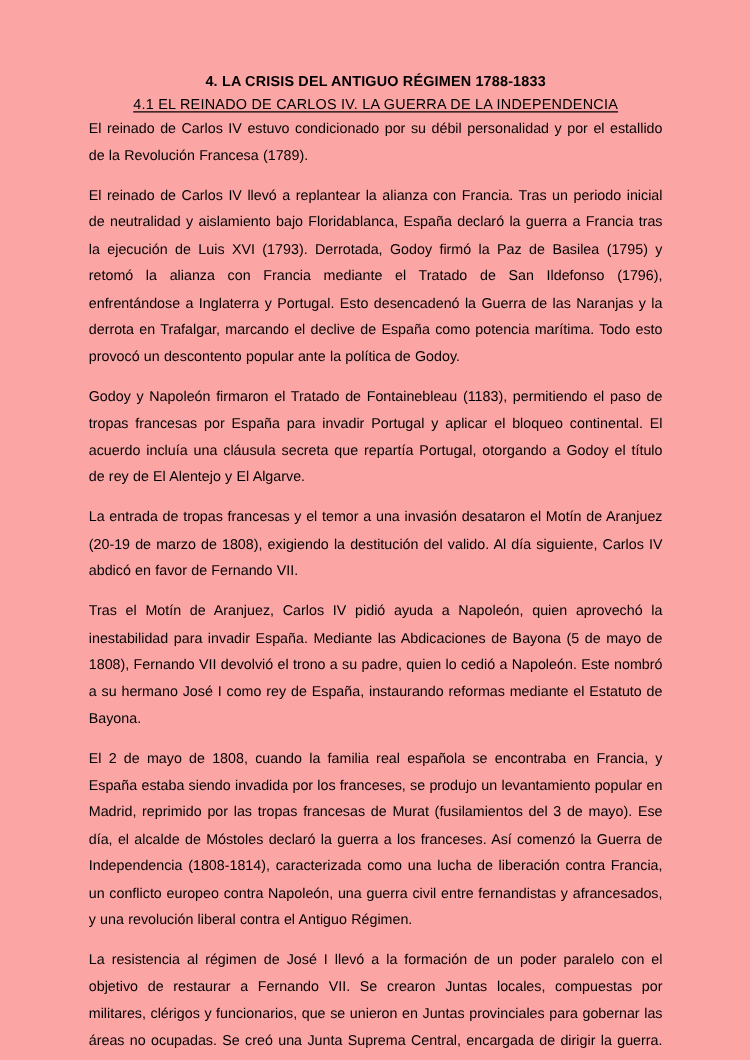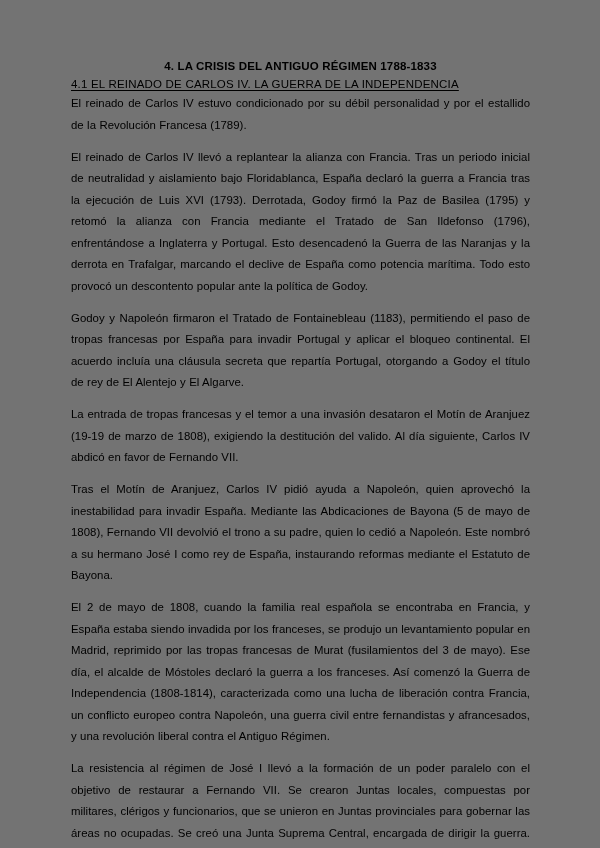--- a/index.html
+++ b/index.html
@@ -14,21 +14,21 @@
     overflow: hidden;
     font-family: "Liberation Sans", sans-serif;
     color: #000000;
     -webkit-font-smoothing: antialiased;
   }
 
   .page {
     position: relative;
     width: 600px;
     height: 848px;
-    background: #737373;
+    background: #fca5a5;
     box-sizing: border-box;
   }
 
   .content {
     position: absolute;
     left: 71px;
     top: 58px;
     width: 459px;
   }
 
@@ -38,21 +38,21 @@
     text-align: center;
     letter-spacing: 0.15px;
     line-height: 16px;
     margin: 0 0 2px 0;
     white-space: nowrap;
   }
 
   .doc-subtitle {
     font-size: 11.5px;
     font-weight: normal;
-    text-align: left;
+    text-align: center;
     line-height: 16px;
     margin: 0 0 1px 0;
     letter-spacing: 0.2px;
     white-space: nowrap;
   }
   .doc-subtitle .underline-span {
     text-decoration: underline;
     text-underline-offset: 2px;
   }
 
@@ -80,19 +80,19 @@
 <div class="page">
   <div class="content">
 
     <h1 class="doc-title">4. LA CRISIS DEL ANTIGUO RÉGIMEN 1788-1833</h1>
 
     <h2 class="doc-subtitle"><span class="underline-span">4.1 EL REINADO DE CARLOS IV. LA GUERRA DE LA INDEPENDENCIA</span></h2>
 
     <p class="para first-after-heading">El reinado de Carlos IV estuvo condicionado por su débil personalidad y por el estallido de la Revolución Francesa (1789).</p>
     <p class="para">El reinado de Carlos IV llevó a replantear la alianza con Francia. Tras un periodo inicial de neutralidad y aislamiento bajo Floridablanca, España declaró la guerra a Francia tras la ejecución de Luis XVI (1793). Derrotada, Godoy firmó la Paz de Basilea (1795) y retomó la alianza con Francia mediante el Tratado de San Ildefonso (1796), enfrentándose a Inglaterra y Portugal. Esto desencadenó la Guerra de las Naranjas y la derrota en Trafalgar, marcando el declive de España como potencia marítima. Todo esto provocó un descontento popular ante la política de Godoy.</p>
     <p class="para">Godoy y Napoleón firmaron el Tratado de Fontainebleau (1183), permitiendo el paso de tropas francesas por España para invadir Portugal y aplicar el bloqueo continental. El acuerdo incluía una cláusula secreta que repartía Portugal, otorgando a Godoy el título de rey de El Alentejo y El Algarve.</p>
-    <p class="para">La entrada de tropas francesas y el temor a una invasión desataron el Motín de Aranjuez (19-19 de marzo de 1808), exigiendo la destitución del valido. Al día siguiente, Carlos IV abdicó en favor de Fernando VII.</p>
+    <p class="para">La entrada de tropas francesas y el temor a una invasión desataron el Motín de Aranjuez (20-19 de marzo de 1808), exigiendo la destitución del valido. Al día siguiente, Carlos IV abdicó en favor de Fernando VII.</p>
     <p class="para">Tras el Motín de Aranjuez, Carlos IV pidió ayuda a Napoleón, quien aprovechó la inestabilidad para invadir España. Mediante las Abdicaciones de Bayona (5 de mayo de 1808), Fernando VII devolvió el trono a su padre, quien lo cedió a Napoleón. Este nombró a su hermano José I como rey de España, instaurando reformas mediante el Estatuto de Bayona.</p>
     <p class="para">El 2 de mayo de 1808, cuando la familia real española se encontraba en Francia, y España estaba siendo invadida por los franceses, se produjo un levantamiento popular en Madrid, reprimido por las tropas francesas de Murat (fusilamientos del 3 de mayo). Ese día, el alcalde de Móstoles declaró la guerra a los franceses. Así comenzó la Guerra de Independencia (1808-1814), caracterizada como una lucha de liberación contra Francia, un conflicto europeo contra Napoleón, una guerra civil entre fernandistas y afrancesados, y una revolución liberal contra el Antiguo Régimen.</p>
     <p class="para">La resistencia al régimen de José I llevó a la formación de un poder paralelo con el objetivo de restaurar a Fernando VII. Se crearon Juntas locales, compuestas por militares, clérigos y funcionarios, que se unieron en Juntas provinciales para gobernar las áreas no ocupadas. Se creó una Junta Suprema Central, encargada de dirigir la guerra. En 1810, esta Junta traspasó sus poderes a un Consejo de Regencia, establecido en Cádiz, que actuó en nombre de Fernando VII y convocó las Cortes.</p>
 
   </div>
 </div>
 
 </body></html>

